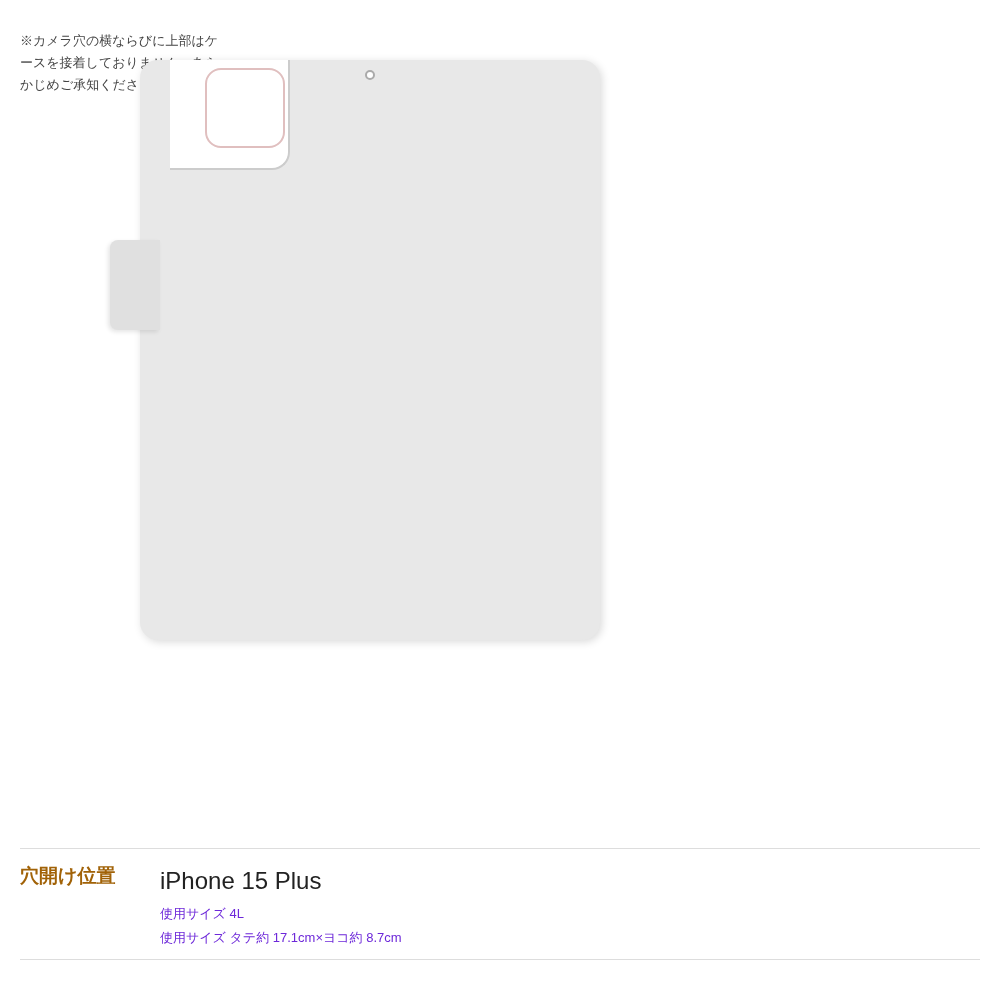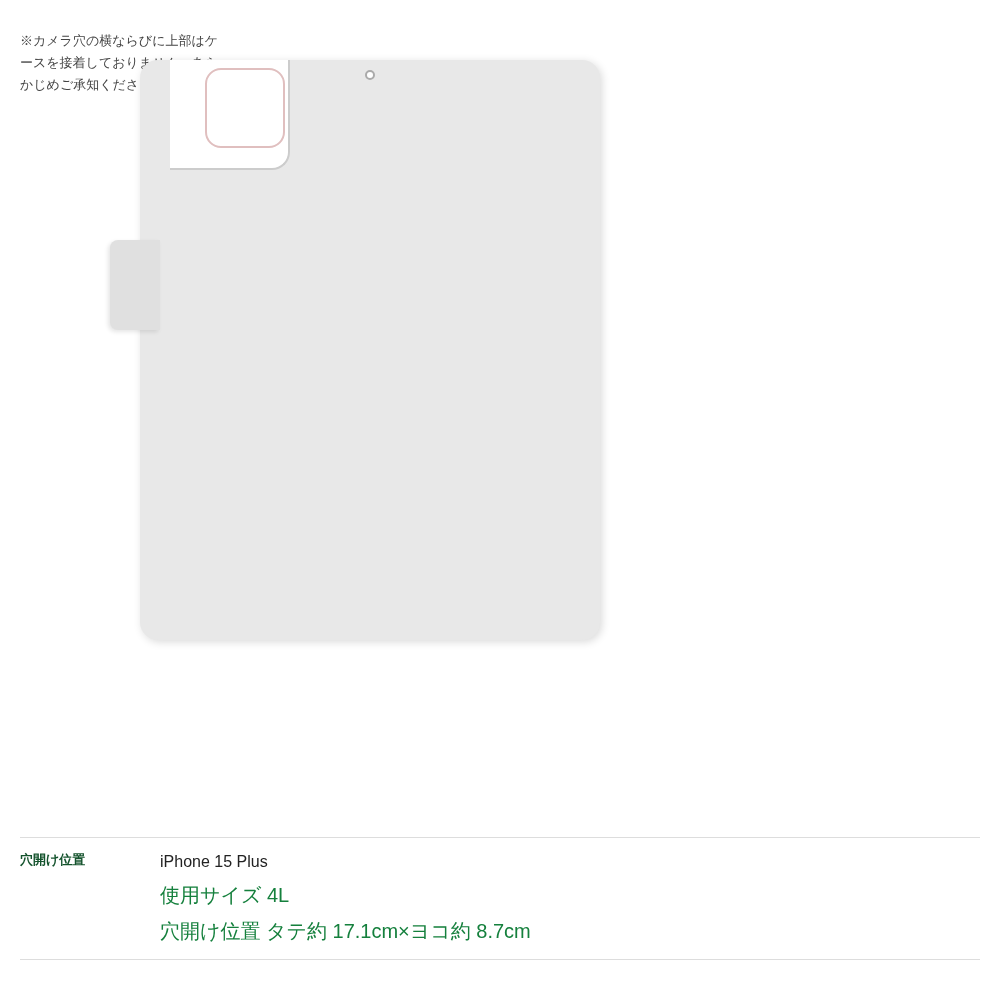--- a/index.html
+++ b/index.html
@@ -113,46 +113,46 @@
       right: 20px;
     }
 
     .info-row {
       display: flex;
       align-items: flex-start;
       margin-bottom: 8px;
     }
 
     .info-label {
-      font-size: 13px;
+      font-size: 19px;
       font-weight: bold;
-      color: #14532d;
+      color: #a16207;
       white-space: nowrap;
       min-width: 120px;
       margin-right: 20px;
       line-height: 1.8;
     }
 
     .info-details {
       font-size: 17px;
       color: #333333;
       line-height: 1.8;
     }
 
     .info-details .device-name {
-      font-size: 16px;
+      font-size: 24px;
       font-weight: normal;
       color: #222222;
       display: block;
     }
 
     .info-details .detail-line {
       display: block;
-      font-size: 20px;
-      color: #15803d;
+      font-size: 13px;
+      color: #6d28d9;
     }
 
     
     .separator {
       width: 100%;
       height: 1px;
       background: #dddddd;
       margin: 10px 0;
     }
   </style>
@@ -182,21 +182,21 @@
 
   <div class="info-section">
 
     <div class="separator"></div>
 
     <div class="info-row">
       <div class="info-label">穴開け位置</div>
       <div class="info-details">
         <span class="device-name">iPhone 15 Plus</span>
         <span class="detail-line">使用サイズ 4L</span>
-        <span class="detail-line">穴開け位置 タテ約 17.1cm×ヨコ約 8.7cm</span>
+        <span class="detail-line">使用サイズ タテ約 17.1cm×ヨコ約 8.7cm</span>
       </div>
     </div>
 
     <div class="separator"></div>
 
   </div>
 
 </div>
 
 </body></html>

